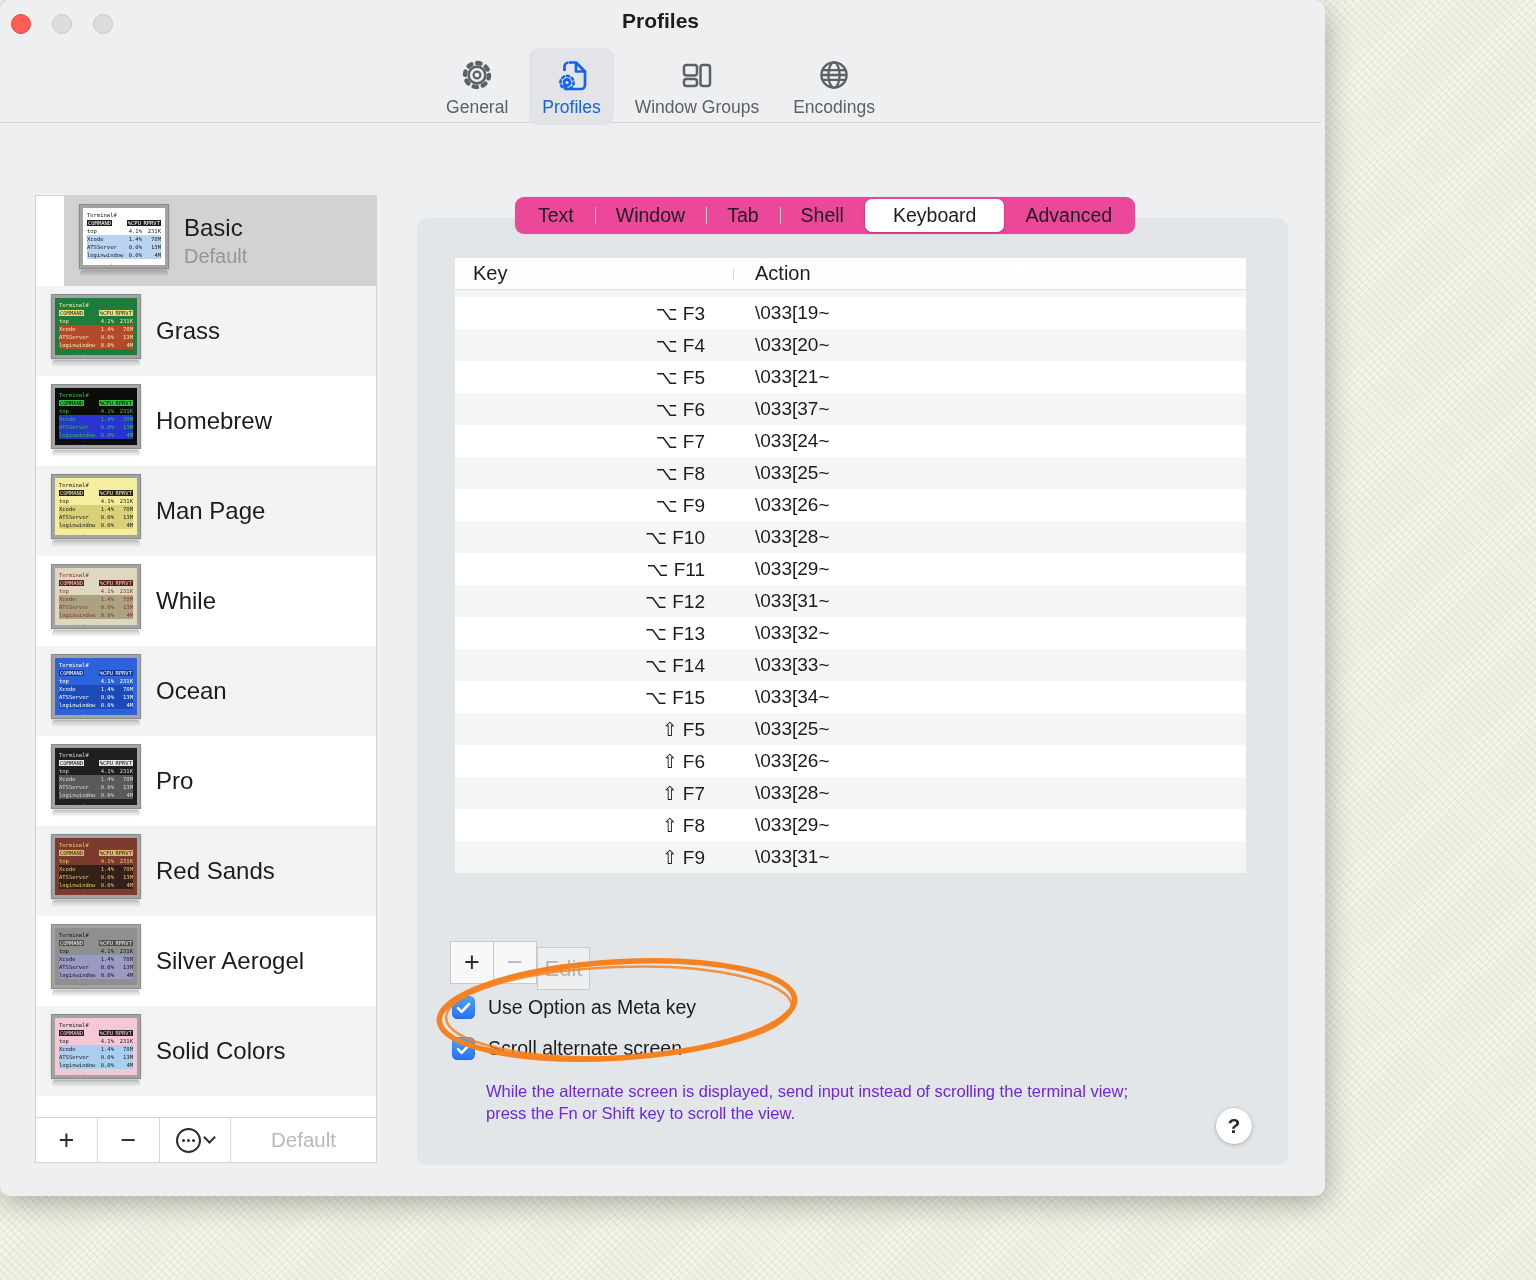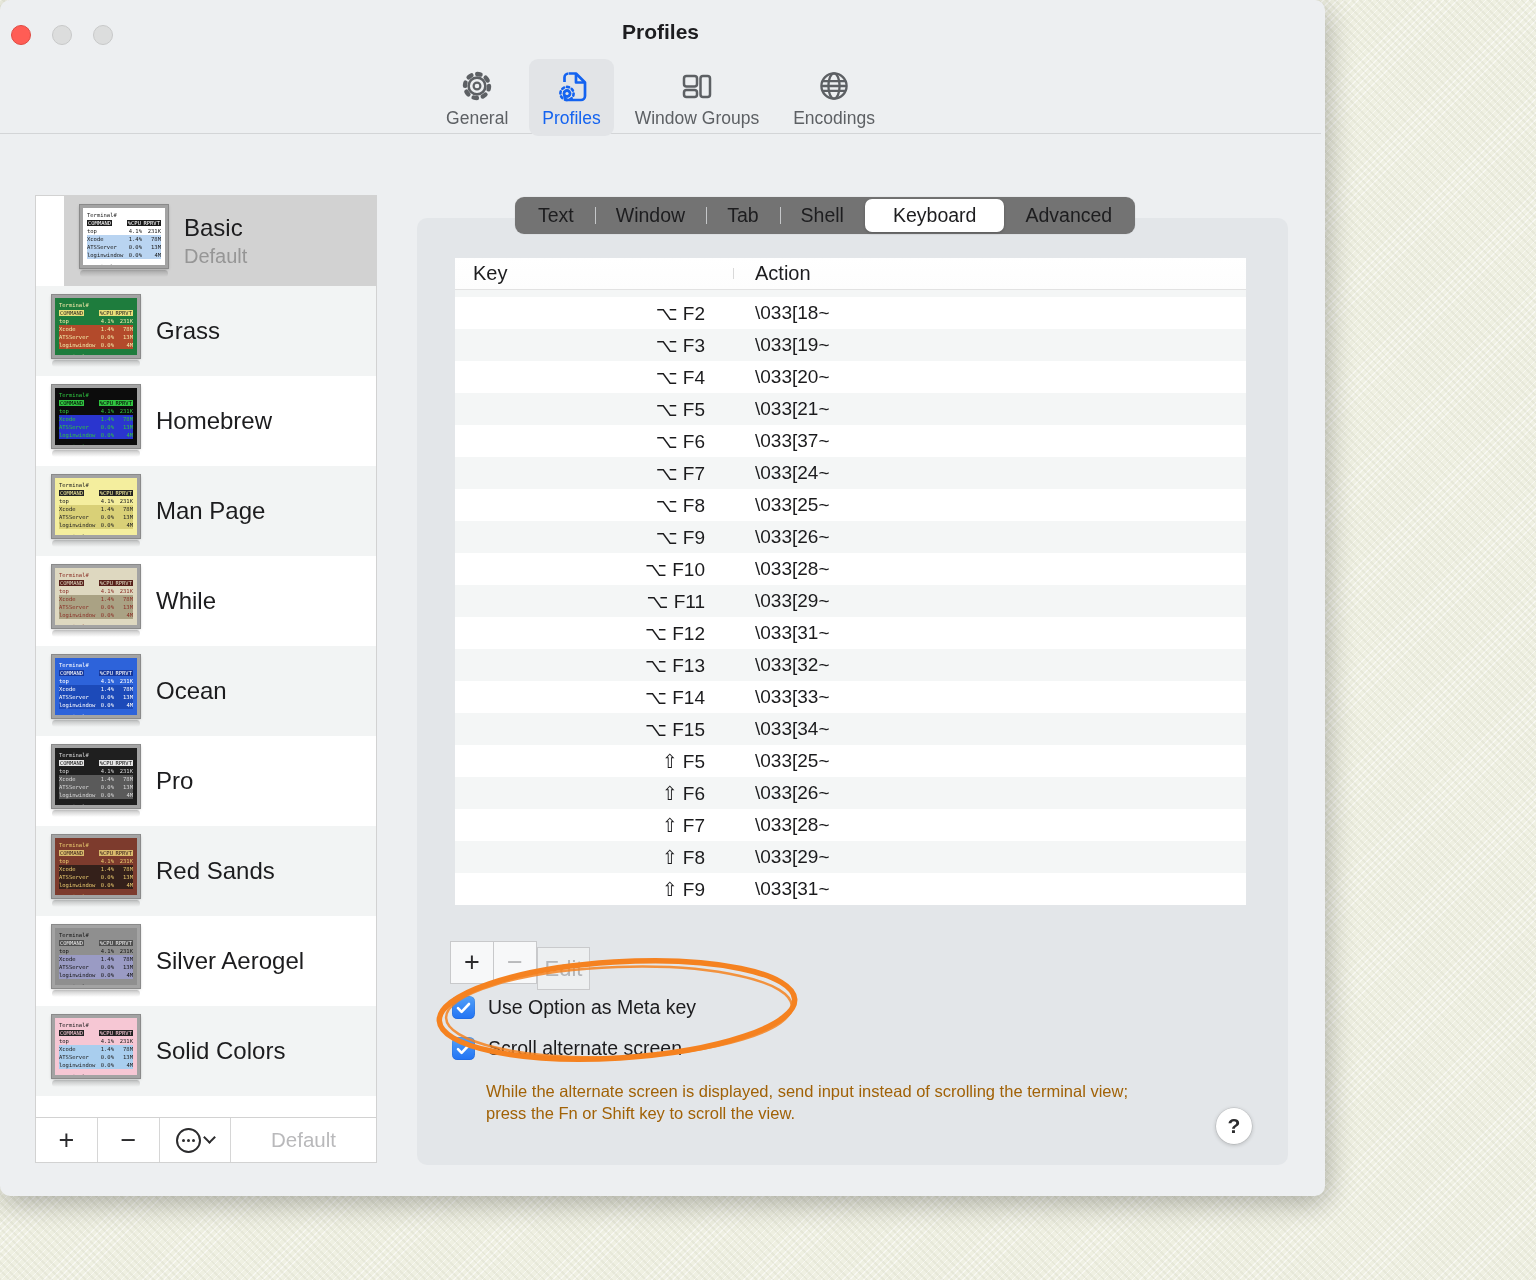--- a/index.html
+++ b/index.html
@@ -10,21 +10,21 @@
     background-color:#eff0e2;
     background-image:
       repeating-linear-gradient(45deg, rgba(120,125,95,.07) 0 2px, transparent 2px 6px),
       repeating-linear-gradient(-45deg, rgba(255,255,255,.55) 0 1px, transparent 1px 5px);
     color:#1d1d1f;
   }
   
   .window { position:absolute; left:0; top:0; width:1325px; height:1196px;
     background:#edeff1; border-radius:10px; box-shadow:3px 8px 28px rgba(0,0,0,.28); }
   .titlebar { position:absolute; top:0; left:0; right:4px; height:123px;
-    border-bottom:1px solid #d3d5d7; border-radius:10px 10px 0 0;margin-top:11px; }
+    border-bottom:1px solid #d3d5d7; border-radius:10px 10px 0 0; }
   .traffic { position:absolute; top:14px; left:11px; display:flex; gap:21px; }
   .tl { width:20px; height:20px; border-radius:50%; }
   .tl.close { background:#ff5d55; border:1px solid #df4a42; }
   .tl.gray  { background:#dcdddd; border:1px solid #c8c9c9; }
   .wtitle { position:absolute; top:9px; left:0; width:100%; text-align:center;
     font-size:21px; font-weight:700; color:#1d1d20; }
   .toolbar { position:absolute; top:48px; left:0; width:100%;
     display:flex; justify-content:center; align-items:flex-end; gap:8px; }
   .titem { display:flex; flex-direction:column; align-items:center; gap:4px;
     padding:9px 13px 7px; border-radius:9px; color:#5d6064; font-size:17.5px; }
@@ -63,21 +63,21 @@
   .stb.default { flex:1; border-right:none; color:#b9b9bb; font-size:20.5px; }
   .ellcirc { width:25px; height:25px; border:2.5px solid #2c2c2e; border-radius:50%;
     display:inline-flex; align-items:center; justify-content:center; gap:2px; }
   .ellcirc i { width:3px; height:3px; border-radius:50%; background:#2c2c2e; }
   .chev { width:9px; height:9px; border-right:2.5px solid #2c2c2e;
     border-bottom:2.5px solid #2c2c2e; transform:rotate(45deg); margin-top:-5px; }
   
   .groupbox { position:absolute; left:417px; top:218px; width:871px; height:947px;
     background:#e3e6e9; border-radius:10px; }
   .tabsbar { position:absolute; left:515px; top:197px; height:37px; display:flex;
-    align-items:stretch; background:#737373; border-radius:9px; padding:2px;
+    align-items:stretch; background:#ec4899; border-radius:9px; padding:2px;
     box-shadow:0 0 0 .5px rgba(0,0,0,.06); }
   .seg { position:relative; display:flex; align-items:center; padding:0 21px;
     font-size:19.5px; color:#1d1d1f; border-radius:7px; }
   .seg:not(:first-of-type)::before { content:""; position:absolute; left:0; top:8px;
     bottom:8px; width:1px; background:#c5c7c9; }
   .seg.sel { background:#fff; box-shadow:0 1px 3px rgba(0,0,0,.22); padding:6px 28px; }
   .seg.sel::before, .seg.sel + .seg::before { display:none; }
   .table { position:absolute; left:455px; top:258px; width:791px; background:#fff; }
   .thead { position:relative; height:32px; display:flex; align-items:center;
     font-size:20px; color:#1d1d1f; border-bottom:1px solid #e2e2e2;
@@ -98,21 +98,21 @@
   .editbtn { position:absolute; left:537px; top:947px; width:53px; height:43px;
     background:rgba(255,255,255,.35); border:1px solid #c9cacc; color:#b4b5b7;
     font-size:22px; display:flex; align-items:center; justify-content:center; }
   .cbrow { position:absolute; left:452px; display:flex; align-items:center; gap:13px;
     font-size:19.5px; color:#1c1c1e; }
   .cbrow.r1 { top:996px; } .cbrow.r2 { top:1037px; }
   .cb { width:23px; height:23px; border-radius:5.5px;
     background:linear-gradient(#53a1f7,#2173f4); box-shadow:inset 0 0 0 .5px rgba(0,0,0,.12);
     display:flex; align-items:center; justify-content:center; }
   .helptext { position:absolute; left:486px; top:1081px; width:668px; font-size:16.5px;
-    line-height:21.5px; color:#a16207; }
+    line-height:21.5px; color:#6d28d9; }
   .helpbtn { position:absolute; left:1216px; top:1108px; width:36px; height:36px;
     border-radius:50%; background:#fff; color:#2b2b2d; font-size:21px; font-weight:600;
     display:flex; align-items:center; justify-content:center;
     box-shadow:0 0 0 .5px rgba(0,0,0,.14), 0 1px 4px rgba(0,0,0,.22); }
   .annotation { position:absolute; left:420px; top:938px; width:410px; height:150px;
     pointer-events:none; z-index:6; }
 </style>
 </head>
 <body>
 
@@ -652,24 +652,20 @@
 
   <div class="table">
     <div class="thead">
       <span class="hkey">Key</span>
       <span class="hdiv"></span>
       <span class="hact">Action</span>
     </div>
     <div class="sliver"></div>
     <div class="tbody">
 
-        <div class="trow">
-          <span class="tkey">⌥ F2</span>
-          <span class="tact">\033[18~</span>
-        </div>
 
         <div class="trow">
           <span class="tkey">⌥ F3</span>
           <span class="tact">\033[19~</span>
         </div>
 
         <div class="trow">
           <span class="tkey">⌥ F4</span>
           <span class="tact">\033[20~</span>
         </div>

